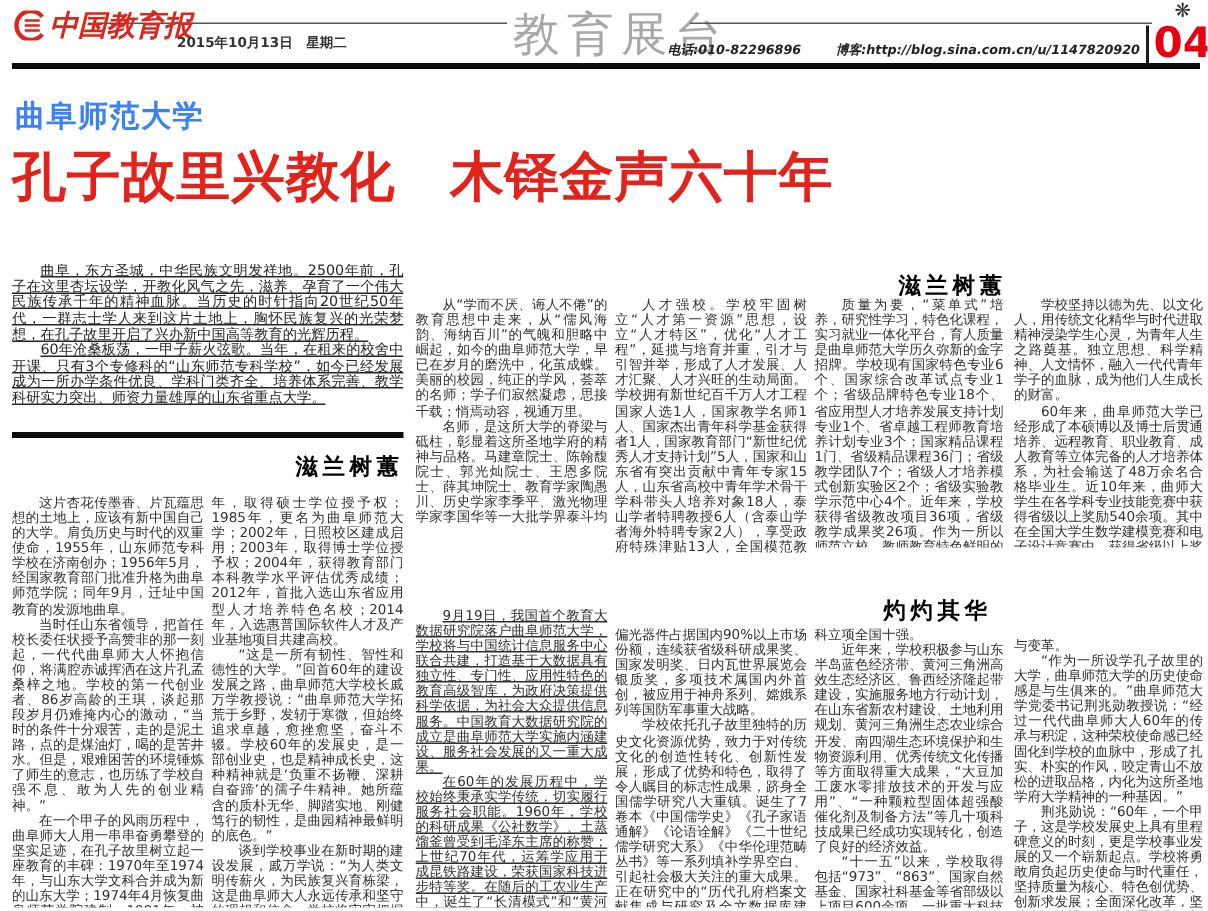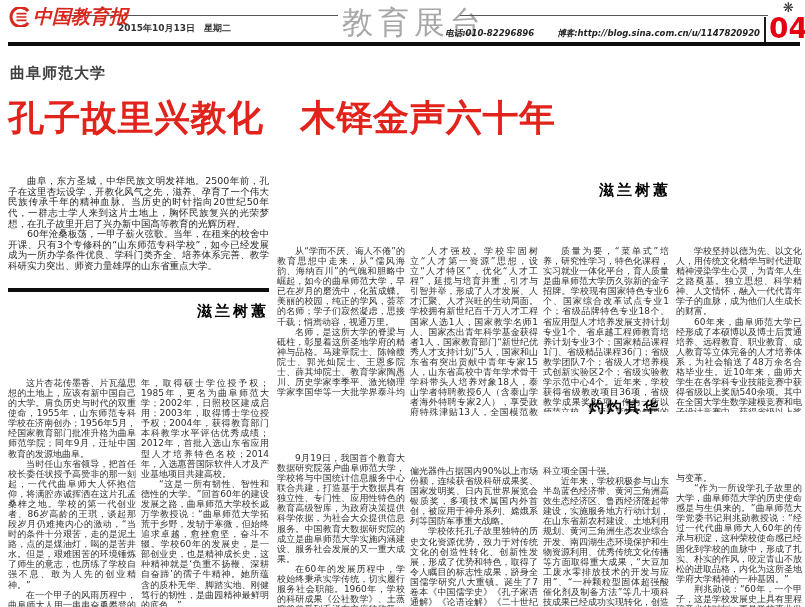--- a/index.html
+++ b/index.html
@@ -26,58 +26,58 @@
     font-style:italic; font-weight:bold; font-size:19px; color:#d8281e;
   }
   .date { position:absolute; left:118px; top:22px; font-size:9px; font-weight:bold; color:#333; }
   .contact { position:absolute; right:45px; top:28px; font-size:8.5px; font-weight:bold; color:#222; }
   .contact span { margin-left:20px;font-style:italic; }
   .pagenum-divider { position:absolute; left:764px; top:17px; width:2px; height:27px; background:#1a1a1a; }
   .pagenum { position:absolute; left:769px; top:12px; font-size:28px; font-weight:bold; color:#e60012; }
   .masthead-rule { position:absolute; left:8px; top:42px; width:792px; height:4px; background:#0d0d0d; }
 
   
-  .kicker { position:absolute; left:10px; top:64px; font-size:15px; font-weight:bold; color:#404040; letter-spacing:1px; }
+  .kicker { position:absolute; left:10px; top:64px; font-size:20px; font-weight:bold; color:#3b82f6; letter-spacing:1px; }
   .headline {
     position:absolute; left:8px; top:94px; white-space:nowrap;
     font-family:"DejaVu Serif","Liberation Serif",serif;
     font-size:36px; font-weight:bold; color:#e2231c; letter-spacing:0.5px;
   }
 
   
   .lede {
     position:absolute; left:8px; top:176px; width:261px; height:106px; overflow:hidden;
-    font-size:9.5px; line-height:1.12; text-align:justify; color:#262626;
+    font-size:9.5px; line-height:1.12; text-align:justify; color:#262626;text-decoration:underline;
   }
   .lede p { text-indent:2em; }
   .lede-rule { position:absolute; left:8px; top:288px; width:261px; height:4px; background:#0d0d0d; }
 
   
   .sec-h {
     position:absolute; font-size:15px; font-weight:bold; color:#000;
     letter-spacing:3px; text-align:right; width:261px;
   }
   .h-shengdi  { left:8px;   top:302px; }
   .h-zilan    { left:410px; top:181px; }
   .h-zhuozhuo { left:400px; top:398px; }
 
   
   .col {
     position:absolute; width:128px; overflow:hidden;
-    font-size:9px; line-height:1.12; text-align:justify; color:#303030;margin-top:47px;
+    font-size:9px; line-height:1.12; text-align:justify; color:#303030;
   }
   .col p { text-indent:2em; }
   .col p.cont { text-indent:0; }
   .c1  { left:8px;   top:331px; height:274px; }
   .c2  { left:141px; top:331px; height:274px; }
   .c3t { left:277px; top:199px; height:151px; }
   .c4t { left:410px; top:199px; height:170px; }
   .c5t { left:543px; top:199px; width:126px; height:166px; }
   .c6t { left:676px; top:199px; width:126px; height:166px; }
-  .c3b { left:277px; top:406px; height:199px; }
+  .c3b { left:277px; top:406px; height:199px;text-decoration:underline; }
   .c4b { left:410px; top:419px; height:186px; }
   .c5b { left:543px; top:419px; width:126px; height:186px; }
   .c6b { left:676px; top:426px; width:126px; height:186px; }
 </style>
 </head>
 <body>
 
 <div class="page">
 
   <div class="hairline rule-left"></div>

